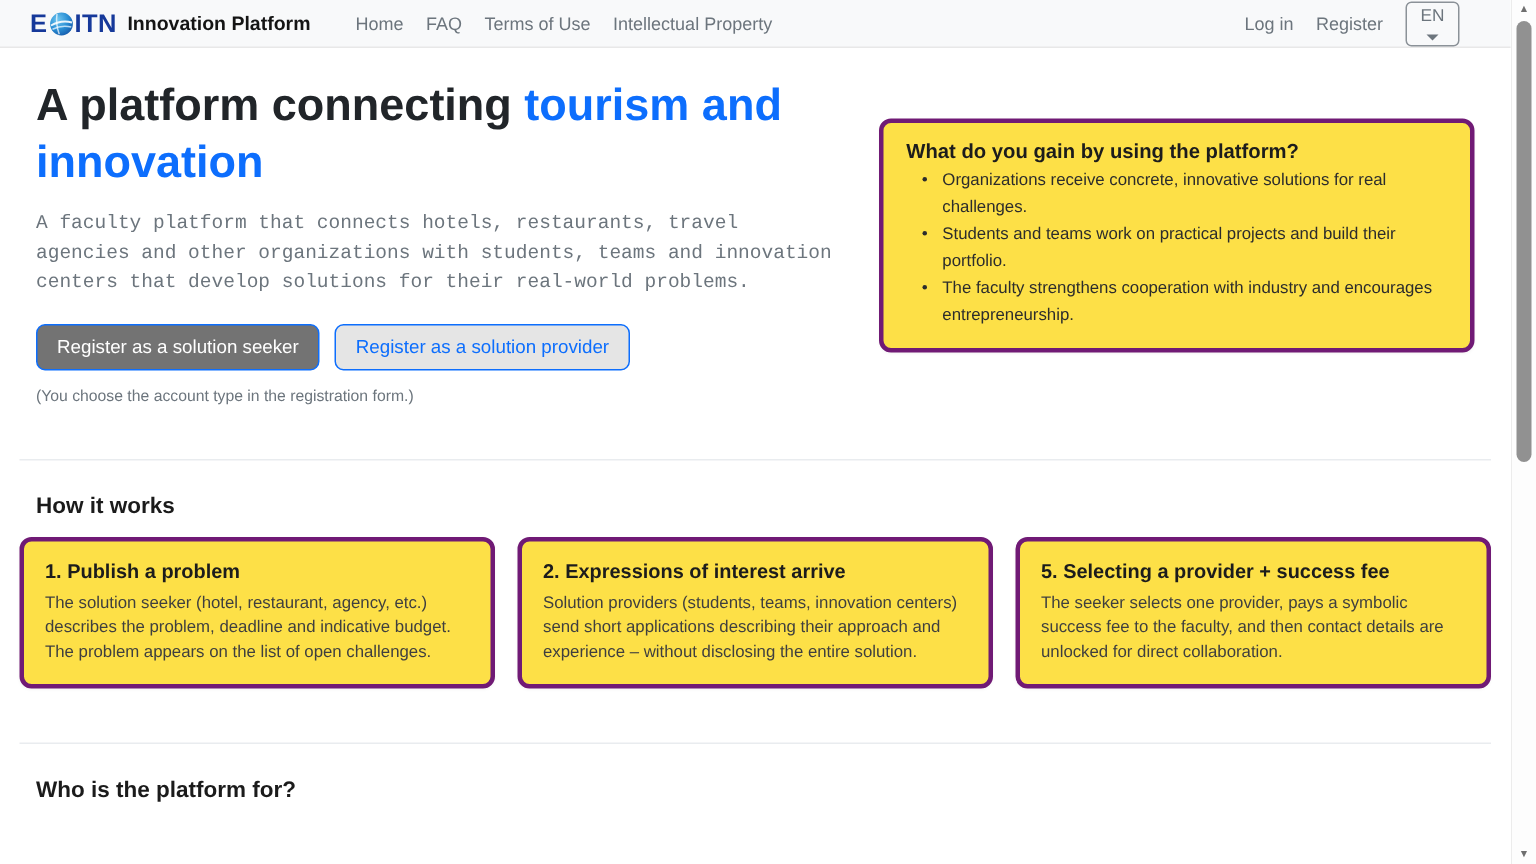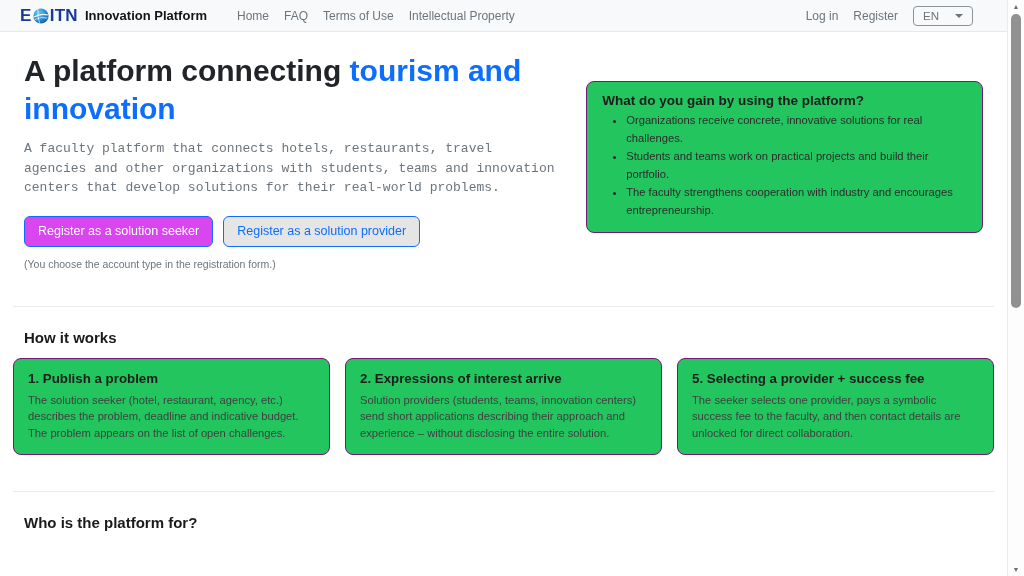--- a/index.html
+++ b/index.html
@@ -38,22 +38,23 @@
     color: #16399a; letter-spacing: .3px; line-height: 1;
   }
   .brand-globe { margin: 0 1px; display: inline-flex; }
   .brand-name { font-weight: 700; font-size: 13px; color: #141414; margin-left: 7px; }
   .nav-links { display: flex; gap: 15px; margin-left: 30px; }
   .nav-link { font-size: 12px; color: #6c757d; text-decoration: none; cursor: pointer; }
   .nav-right { margin-left: auto; display: flex; align-items: center; gap: 15px; }
   .lang-btn {
     font-family: inherit; font-size: 11.5px; color: #6c757d;
     border: 1px solid #8b9298; border-radius: 4px; padding: 3px 9px;
-    background: transparent; display: inline-flex; align-items: center; gap: 16px;
+    background: transparent; display: inline-flex; align-items: center; gap: 6px;
     cursor: pointer;
+    flex-direction: column;
   }
   .caret-down {
     width: 0; height: 0; border-left: 4px solid transparent;
     border-right: 4px solid transparent; border-top: 4px solid #6c757d;
     display: inline-block;
   }
 
   
   .page { padding: 10px 24px 0 24px; margin-right: 17px; }
   .row { display: flex; gap: 15px; margin: 0 -11px; }
@@ -69,28 +70,28 @@
   .hero-title .highlight { color: #0d6efd; }
   .hero-sub {
     font-size: 13px; color: #6c757d; line-height: 1.5;
     margin: 0 0 18px; max-width: 565px; font-family: Liberation Mono, monospace;
   }
   .btn-row { display: flex; gap: 10px; margin-bottom: 11px; }
   .btn {
     font-family: inherit; font-size: 12.5px; border-radius: 6px;
     padding: 7px 13px; cursor: pointer; line-height: 1.2;
   }
-  .btn-primary { background: #d946ef; color: #fff; border: 1px solid #0d6efd; }
+  .btn-primary { background: #737373; color: #fff; border: 1px solid #0d6efd; }
   .btn-outline { background: #e5e5e5; color: #0d6efd; border: 1px solid #0d6efd; }
   .hero-note { font-size: 10.5px; color: #6c757d; }
   .hero-right { flex: 1; }
 
   
   .card {
-    background: #22c55e; border: 1px solid #701a75; border-radius: 8px;
+    background: #fde047; border: 3px solid #701a75; border-radius: 8px;
     box-shadow: 0 1px 2px rgba(0,0,0,.04);
   }
   .benefits-card { padding: 11px 15px 12px; }
   .benefits-title { font-size: 13.5px; font-weight: 700; margin: 0 0 4px; color: #1c1c1c; }
   .benefits-list { margin: 0; padding-left: 24px; }
   .benefits-list li { font-size: 11.2px; line-height: 1.6; color: #2c2c2c; }
 
   .section-title { font-size: 15px; font-weight: 600; color: #1b1b1b; margin: 22px 0 12px; }
 
   .step-card { flex: 1; padding: 12px 14px; }

